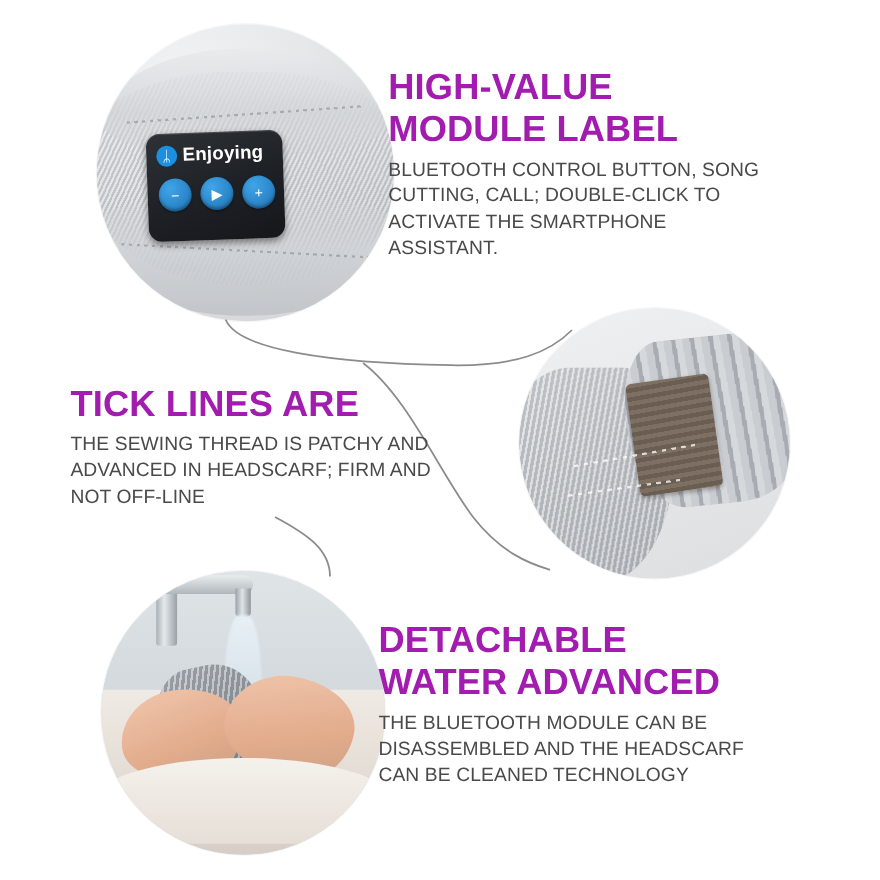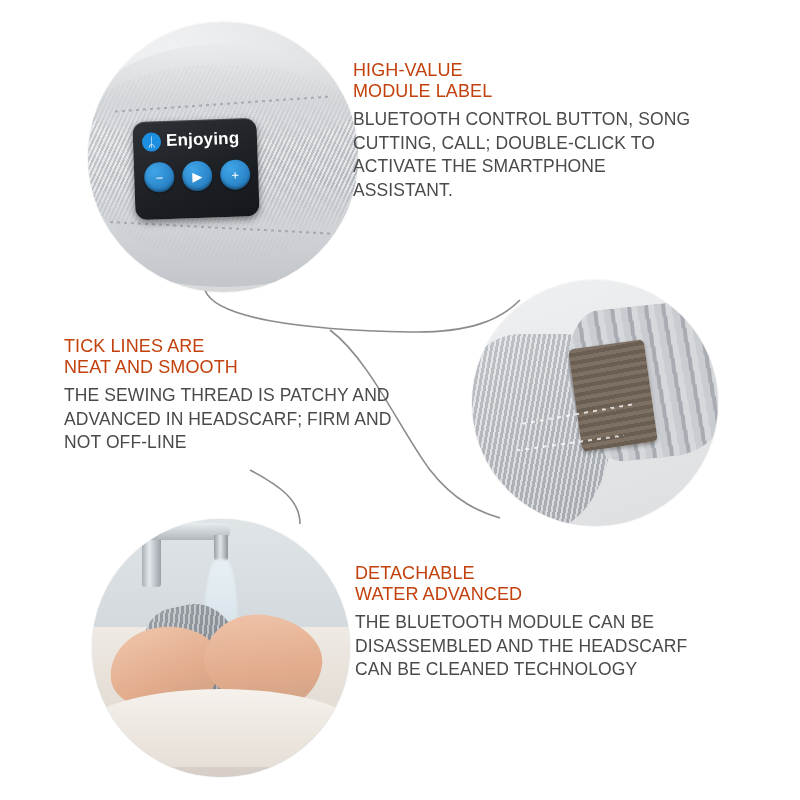--- a/index.html
+++ b/index.html
@@ -224,38 +224,38 @@
     position: absolute;
     left: -6%; bottom: 4%;
     width: 112%; height: 30%;
     background: linear-gradient(180deg, #f5f1ec 0%, #e6dfd7 100%);
     border-radius: 50% 50% 10% 10% / 60% 60% 15% 15%;
   }
 
   
   .text-block { position: absolute; }
   .heading {
-    color: #c2410c;
-    font-size: 18px;
-    font-weight: normal;
+    color: #a21caf;
+    font-size: 33px;
+    font-weight: bold;
     line-height: 1.16;
     letter-spacing: 0.1px;
     margin: 0;
   }
   .body-text {
     color: #4a4a4a;
     font-size: 17.5px;
     line-height: 1.36;
     margin: 6px 0 0 0;
     letter-spacing: 0.1px;
   }
 
   #text-leather { left: 353px; top: 60px; width: 350px; }
-  #text-tick    { left: 64px;  top: 336px; width: 340px; }
-  #text-wash    { left: 355px; top: 563px; width: 340px; }
+  #text-tick    { left: 64px;  top: 348px; width: 340px; }
+  #text-wash    { left: 344px; top: 563px; width: 340px; }
 </style>
 </head>
 <body>
 
 <svg class="connector-layer" viewBox="0 0 800 800">
   <path d="M205 290 C 215 318, 300 330, 410 332 C 470 333, 500 320, 520 300" fill="none" stroke="#8b8b8b" stroke-width="1.6"></path>
   <path d="M330 330 C 370 360, 400 430, 430 470 C 455 502, 480 512, 500 518" fill="none" stroke="#8b8b8b" stroke-width="1.6"></path>
   <path d="M250 470 C 280 486, 300 500, 300 524" fill="none" stroke="#8b8b8b" stroke-width="1.6"></path>
 </svg>
 
@@ -304,21 +304,20 @@
   <h2 class="heading">
     <span>HIGH-VALUE</span><br>
     <span>MODULE LABEL</span>
   </h2>
   <p class="body-text">BLUETOOTH CONTROL BUTTON, SONG CUTTING, CALL; DOUBLE-CLICK TO ACTIVATE THE SMARTPHONE ASSISTANT.</p>
 </div>
 
 <div class="text-block" id="text-tick">
   <h2 class="heading">
     <span>TICK LINES ARE</span><br>
-    <span>NEAT AND SMOOTH</span>
   </h2>
   <p class="body-text">THE SEWING THREAD IS PATCHY AND ADVANCED IN HEADSCARF; FIRM AND NOT OFF-LINE</p>
 </div>
 
 <div class="text-block" id="text-wash">
   <h2 class="heading">
     <span>DETACHABLE</span><br>
     <span>WATER ADVANCED</span>
   </h2>
   <p class="body-text">THE BLUETOOTH MODULE CAN BE DISASSEMBLED AND THE HEADSCARF CAN BE CLEANED TECHNOLOGY</p>

